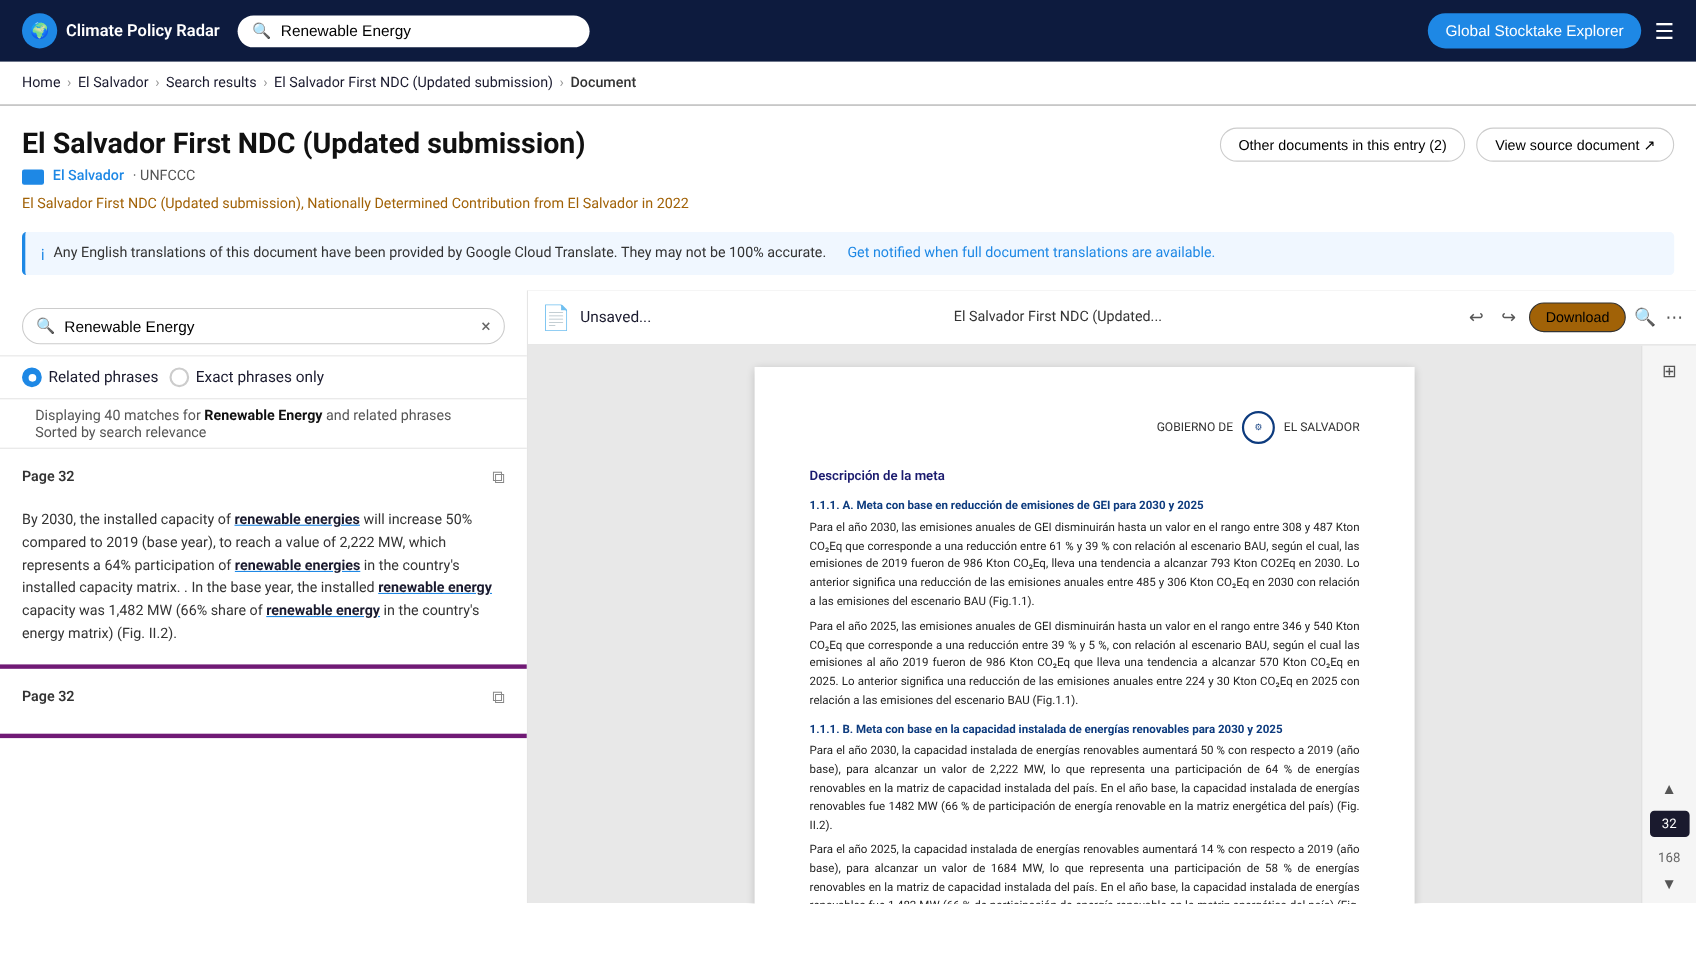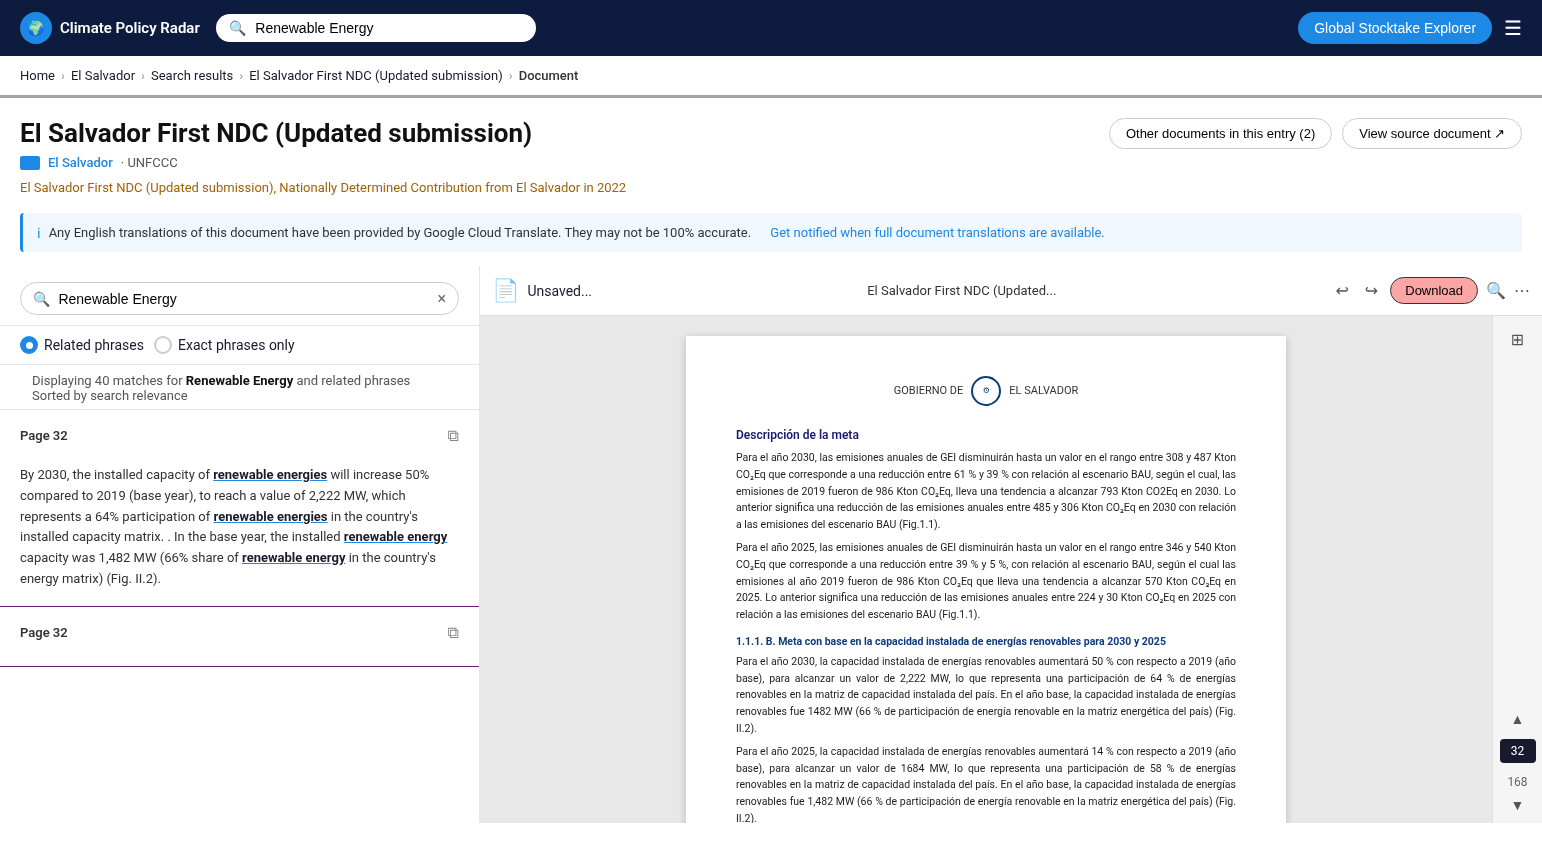--- a/index.html
+++ b/index.html
@@ -27,21 +27,21 @@
       background: #1e88e5; color: #fff; border: none; border-radius: 20px;
       padding: 8px 16px; font-size: 14px; font-weight: 500; cursor: pointer; white-space: nowrap;
     }
     .hamburger { color: #fff; font-size: 20px; cursor: pointer; }
 
     
     .breadcrumb {
       padding: 12px 20px;
       display: flex; align-items: center; gap: 6px;
       font-size: 13px; color: #555;
-      border-bottom: 3px solid #a3a3a3;
+      border-bottom: 1px solid #a3a3a3;
     }
     .breadcrumb a { color: #1a1a2e; text-decoration: none; }
     .breadcrumb .sep { color: #999; }
     .breadcrumb .current { color: #333; font-weight: 500; }
 
     
     .doc-header {
       padding: 20px 20px 0;
       display: flex;
       flex-direction: column;
@@ -123,21 +123,21 @@
     .results-info {
       padding: 8px 32px 6px;
       font-size: 13px; color: #555;
       border-bottom: 1px solid #e5e5e5;
     }
     .results-info strong { color: #111; }
 
     .results-list { overflow-y: auto; flex: 1; }
     .result-item {
       padding: 16px 20px;
-      border-bottom: 1px solid #701a75;
+      border-bottom: 4px solid #701a75;
       cursor: pointer;
     }
     .result-header {
       display: flex; align-items: center; justify-content: space-between; margin-bottom: 8px;
     }
     .result-page { font-size: 13px; font-weight: 600; color: #333; }
     .copy-icon { color: #888; cursor: pointer; font-size: 16px; }
     .result-text { font-size: 13px; line-height: 1.6; color: #333; margin-top: 20px; }
     .result-text mark { background: none; color: #1a1a2e; font-weight: 700; text-decoration: underline; text-decoration-color: #1e88e5; }
 
@@ -156,21 +156,21 @@
       align-items: center;
       padding: 0 12px;
       height: 50px;
       gap: 8px;
     }
     .pdf-icon { color: #d32f2f; font-size: 22px; }
     .pdf-title { flex: 1; text-align: center; font-size: 13px; color: #333; }
     .pdf-toolbar-right { display: flex; align-items: center; gap: 8px; }
     .pdf-nav-btn { background: none; border: none; cursor: pointer; font-size: 16px; color: #555; padding: 4px; }
     .pdf-download-btn {
-      border: 1px solid #333; background: #fca5a5; border-radius: 20px;
+      border: 1px solid #333; background: #a16207; border-radius: 20px;
       padding: 5px 14px; font-size: 13px; cursor: pointer;
     }
     .pdf-search-btn { background: none; border: none; cursor: pointer; font-size: 16px; color: #555; }
     .pdf-more-btn { background: none; border: none; cursor: pointer; font-size: 16px; color: #555; }
 
     .pdf-content {
       flex: 1;
       display: flex;
       overflow: hidden;
       position: relative;
@@ -192,21 +192,21 @@
       line-height: 1.5;
       color: #222;
     }
     .pdf-gov-header {
       text-align: center;
       margin-bottom: 20px;
       font-size: 11px;
       color: #333;
       display: flex;
       align-items: center;
-      justify-content: center;
+      justify-content: flex-end;
       gap: 8px;
     }
     .gov-seal { width: 30px; height: 30px; border: 2px solid #0d3b7e; border-radius: 50%; display: inline-flex; align-items: center; justify-content: center; font-size: 8px; color: #0d3b7e; }
     .pdf-section-title { font-size: 12px; font-weight: 600; color: #1a1a6e; margin: 12px 0 6px; }
     .pdf-subsection { font-size: 10.5px; font-weight: 700; color: #0d3b7e; margin: 10px 0 4px; }
     .pdf-text { font-size: 10.5px; line-height: 1.6; text-align: justify; margin-bottom: 6px; }
 
     
     .pdf-sidebar {
       width: 50px;
@@ -354,20 +354,21 @@
         <div class="pdf-page">
 
           <div class="pdf-gov-header">
             <span>GOBIERNO DE</span>
             <div class="gov-seal">⚙</div>
             <span>EL SALVADOR</span>
           </div>
 
           <div class="pdf-section-title">Descripción de la meta</div>
 
+          <div class="pdf-subsection">1.1.1. A. Meta con base en reducción de emisiones de GEI para 2030 y 2025</div>
           <p class="pdf-text">Para el año 2030, las emisiones anuales de GEI disminuirán hasta un valor en el rango entre 308 y 487 Kton CO₂Eq que corresponde a una reducción entre 61 % y 39 % con relación al escenario BAU, según el cual, las emisiones de 2019 fueron de 986 Kton CO₂Eq, lleva una tendencia a alcanzar 793 Kton CO2Eq en 2030. Lo anterior significa una reducción de las emisiones anuales entre 485 y 306 Kton CO₂Eq en 2030 con relación a las emisiones del escenario BAU (Fig.1.1).</p>
           <p class="pdf-text">Para el año 2025, las emisiones anuales de GEI disminuirán hasta un valor en el rango entre 346 y 540 Kton CO₂Eq que corresponde a una reducción entre 39 % y 5 %, con relación al escenario BAU, según el cual las emisiones al año 2019 fueron de 986 Kton CO₂Eq que lleva una tendencia a alcanzar 570 Kton CO₂Eq en 2025. Lo anterior significa una reducción de las emisiones anuales entre 224 y 30 Kton CO₂Eq en 2025 con relación a las emisiones del escenario BAU (Fig.1.1).</p>
 
           <div class="pdf-subsection">1.1.1. B. Meta con base en la capacidad instalada de energías renovables para 2030 y 2025</div>
           <p class="pdf-text">Para el año 2030, la capacidad instalada de energías renovables aumentará 50 % con respecto a 2019 (año base), para alcanzar un valor de 2,222 MW, lo que representa una participación de 64 % de energías renovables en la matriz de capacidad instalada del país. En el año base, la capacidad instalada de energías renovables fue 1482 MW (66 % de participación de energía renovable en la matriz energética del país) (Fig. II.2).</p>
           <p class="pdf-text">Para el año 2025, la capacidad instalada de energías renovables aumentará 14 % con respecto a 2019 (año base), para alcanzar un valor de 1684 MW, lo que representa una participación de 58 % de energías renovables en la matriz de capacidad instalada del país. En el año base, la capacidad instalada de energías renovables fue 1,482 MW (66 % de participación de energía renovable en la matriz energética del país) (Fig. II.2).</p>
 
         </div>
       </div>
 

